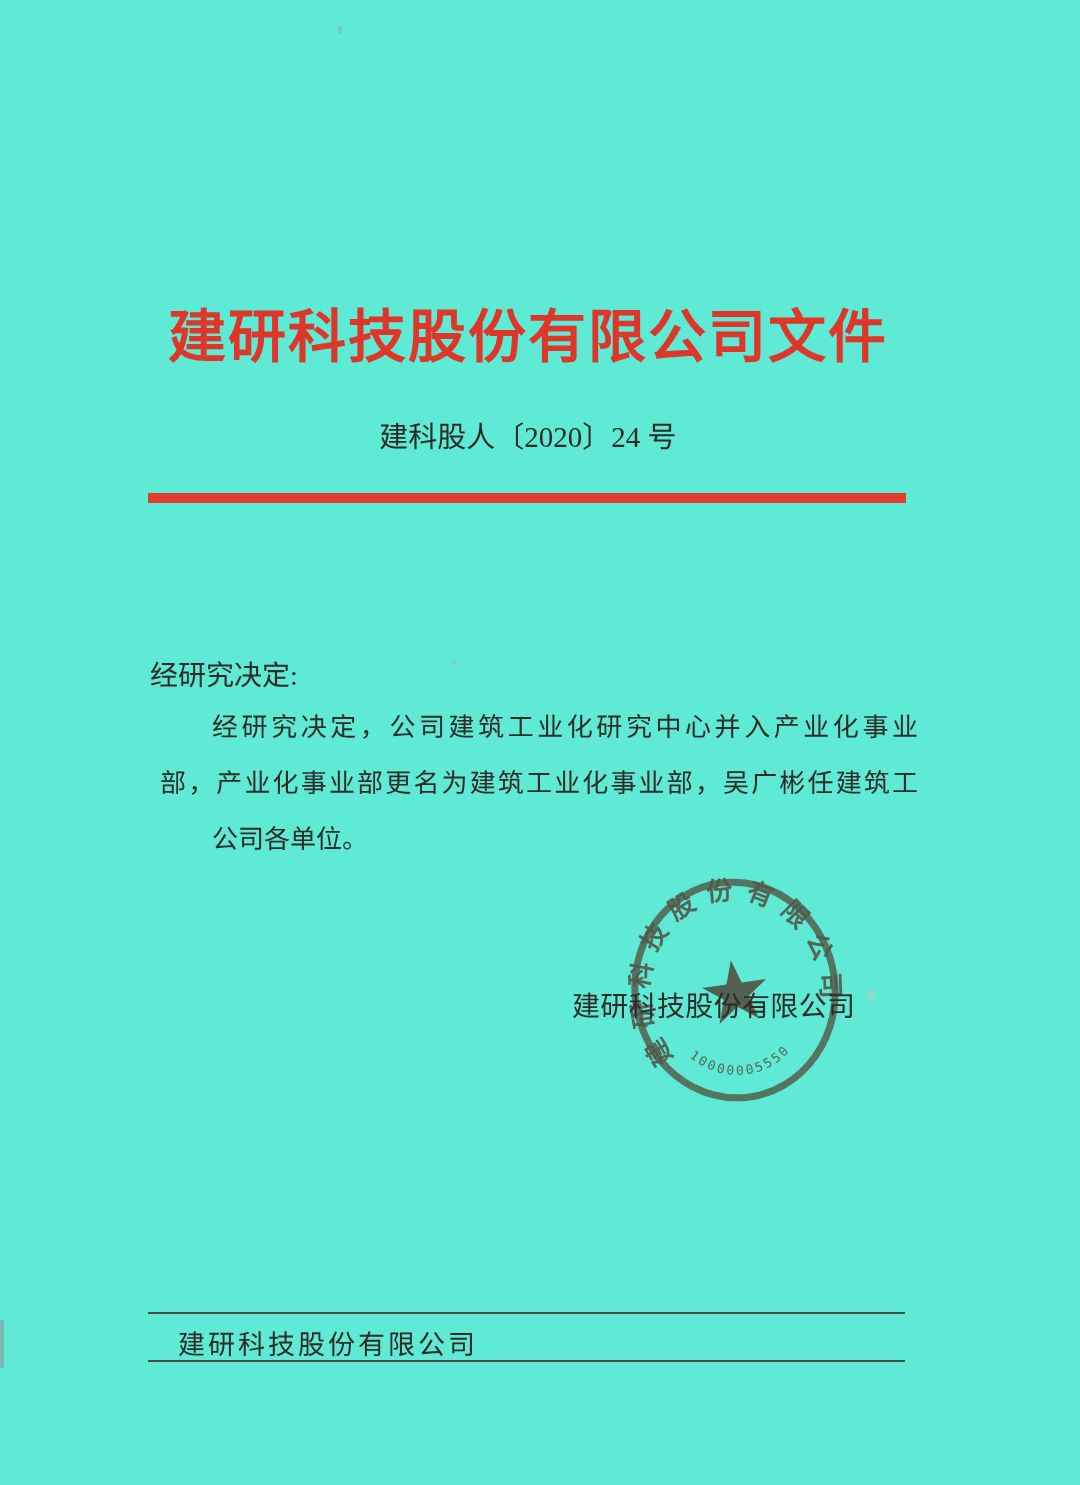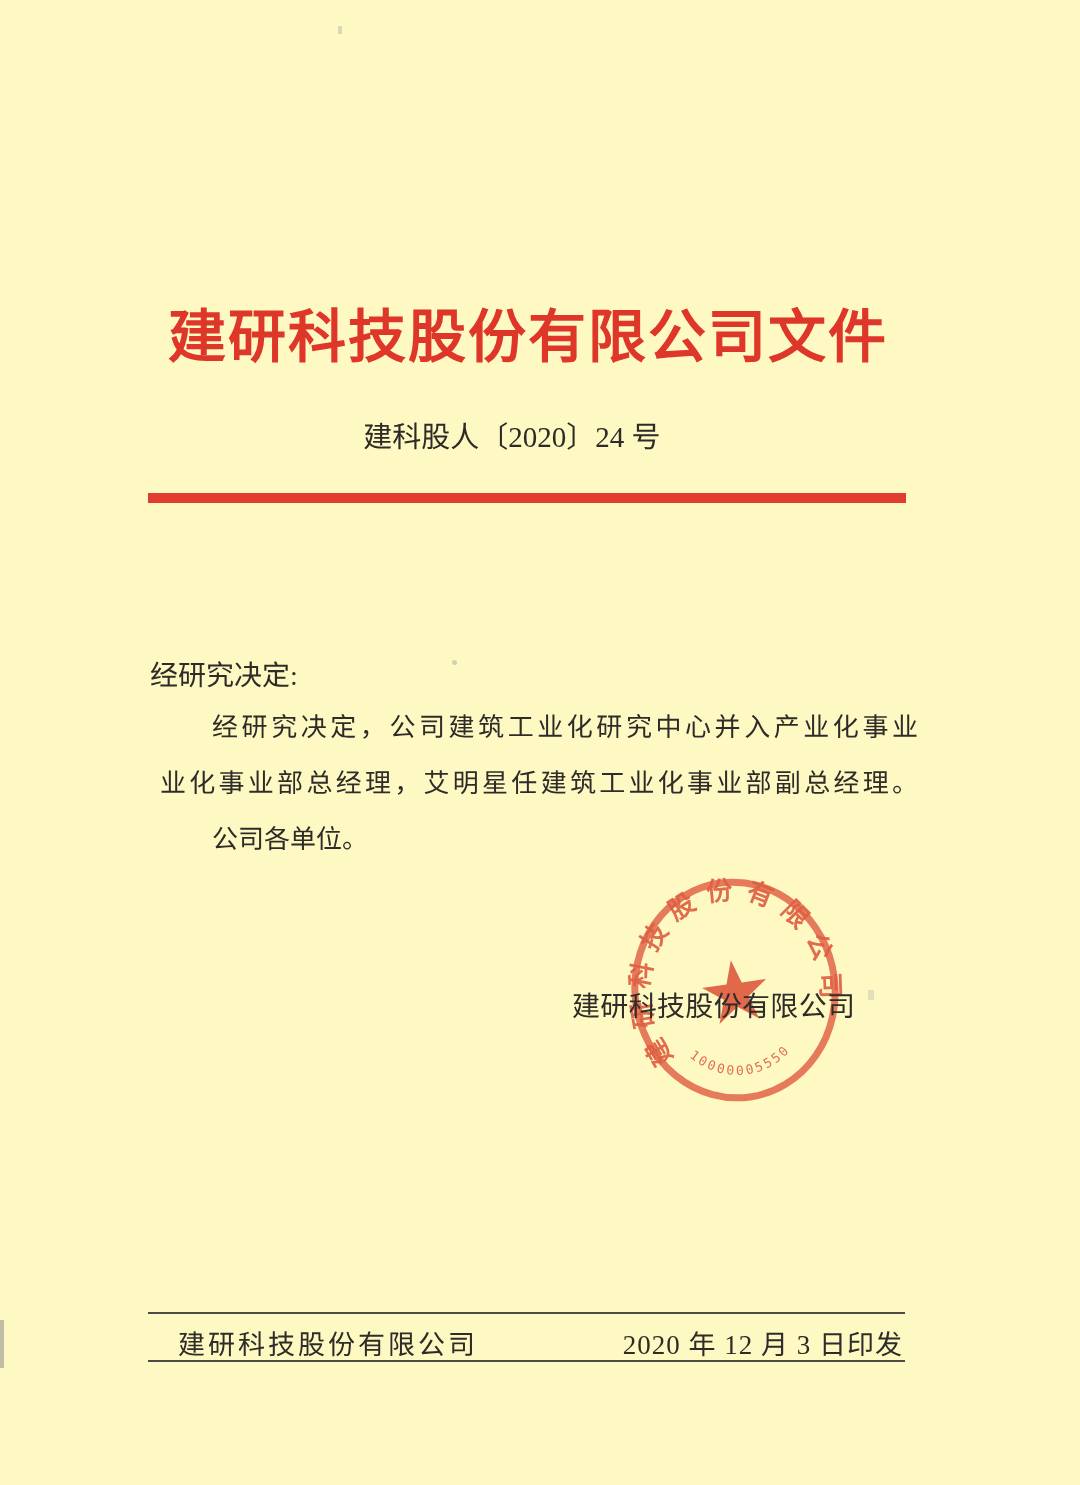--- a/index.html
+++ b/index.html
@@ -4,35 +4,35 @@
 <style>
   html,body{margin:0;padding:0;}
   body{
     background:#e8e8e8;
     font-family:"Liberation Serif","DejaVu Serif",serif;
   }
   .page{
     position:relative;
     width:1080px;height:1485px;
     margin:0 auto;
-    background:#fef9c3;
+    background:#5eead4;
     color:#2e2b28;
     overflow:hidden;
   }
   
   .header-title{
     position:absolute;left:148px;top:290px;width:760px;
     text-align:center;
     font-size:58px;font-weight:bold;
     letter-spacing:2px;
     color:#de372a;
     white-space:nowrap;
   }
   .doc-number{
-    position:absolute;left:132px;top:413px;width:760px;
+    position:absolute;left:148px;top:413px;width:760px;
     text-align:center;
     font-size:29px;
     color:#2d2a28;
     white-space:nowrap;
   }
   .red-rule{
     position:absolute;left:148px;top:493px;width:758px;height:10px;
     background:#e23c30;
   }
   .notice-title{
@@ -117,21 +117,21 @@
 
   <div class="doc-number">建科股人〔2020〕24 号</div>
 
   <div class="red-rule"></div>
 
 
   <div class="salutation">经研究决定:</div>
 
   <div class="body-block">
     <div class="body-line indent">经研究决定，公司建筑工业化研究中心并入产业化事业</div>
-    <div class="body-line">业化事业部总经理，艾明星任建筑工业化事业部副总经理。</div>
+    <div class="body-line">部，产业化事业部更名为建筑工业化事业部，吴广彬任建筑工</div>
     <div class="body-line plain">公司各单位。</div>
   </div>
 
   <svg class="seal" viewBox="-112 -120 224 240">
     <defs>
       <path id="ringArc" d="M -67,62 A 86,94 0 1 1 67,62" fill="none"></path>
       <path id="serialArc" d="M -56,58 A 76,84 0 0 0 56,58" fill="none"></path>
     </defs>
     <ellipse cx="0" cy="0" rx="100" ry="108" fill="none" stroke="#dc4b40" stroke-width="7" opacity="0.82"></ellipse>
     <text font-size="26" letter-spacing="11" fill="#dc4b40" opacity="0.92" font-family="Liberation Serif, DejaVu Serif, serif" font-weight="bold">
@@ -142,21 +142,20 @@
       <textPath href="#serialArc" startOffset="2">10000005550</textPath>
     </text>
   </svg>
 
   <div class="sign-block">
     <div class="sign-name">建研科技股份有限公司</div>
   </div>
 
   <div class="footer-line top"></div>
   <div class="footer-issuer">建研科技股份有限公司</div>
-  <div class="footer-date">2020 年 12 月 3 日印发</div>
   <div class="footer-line bottom"></div>
 
   <div class="smudge a"></div>
   <div class="smudge b"></div>
   <div class="smudge c"></div>
   <div class="smudge d"></div>
 
 </div>
 
 </body></html>

